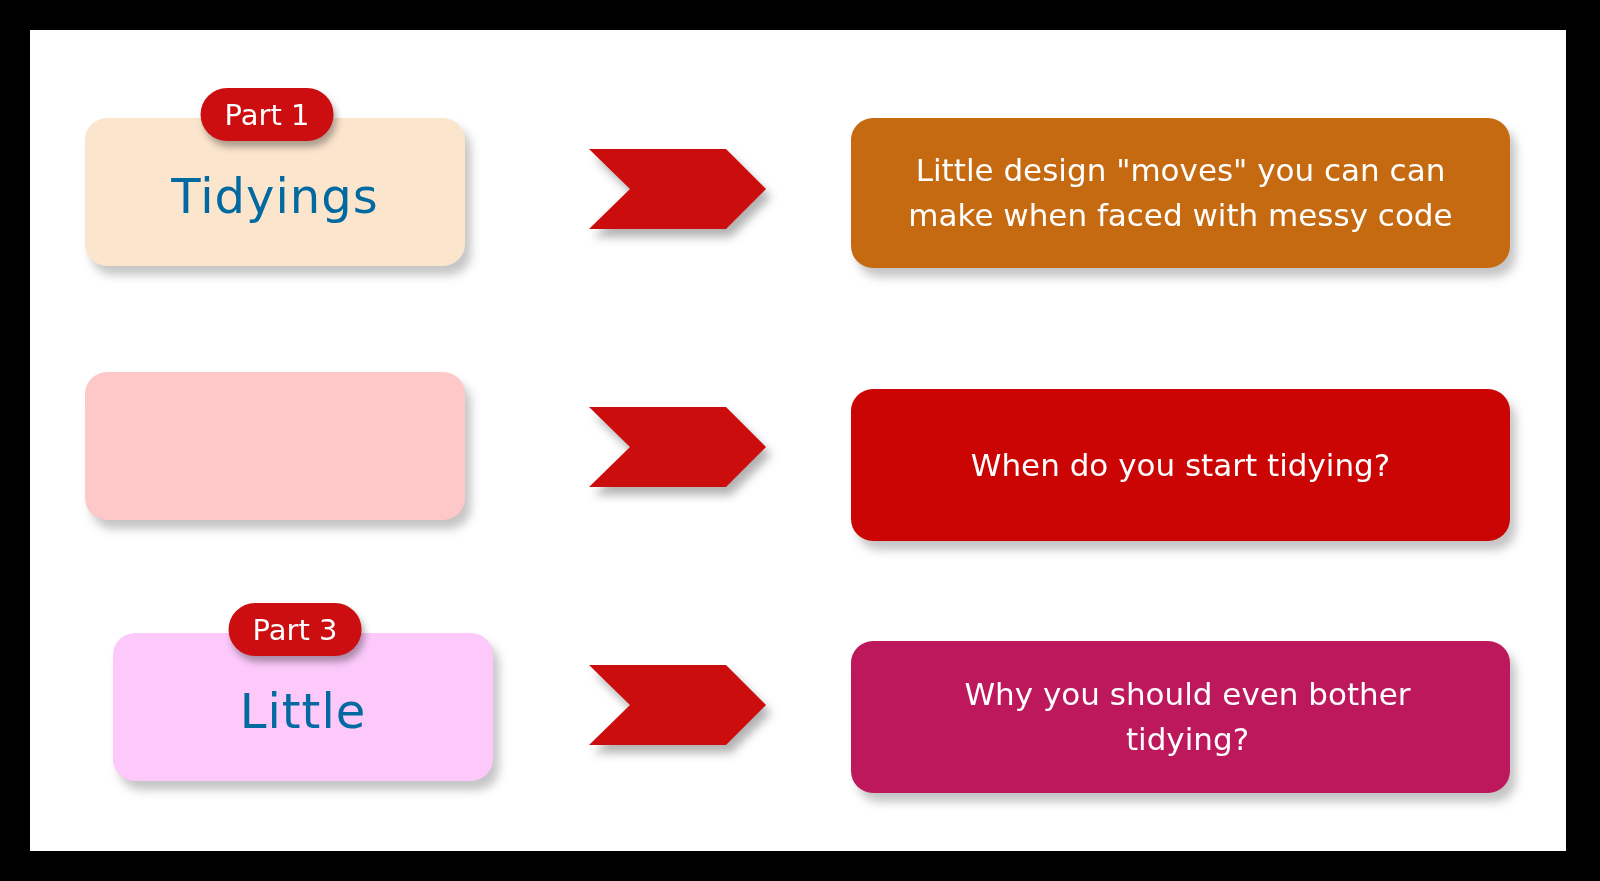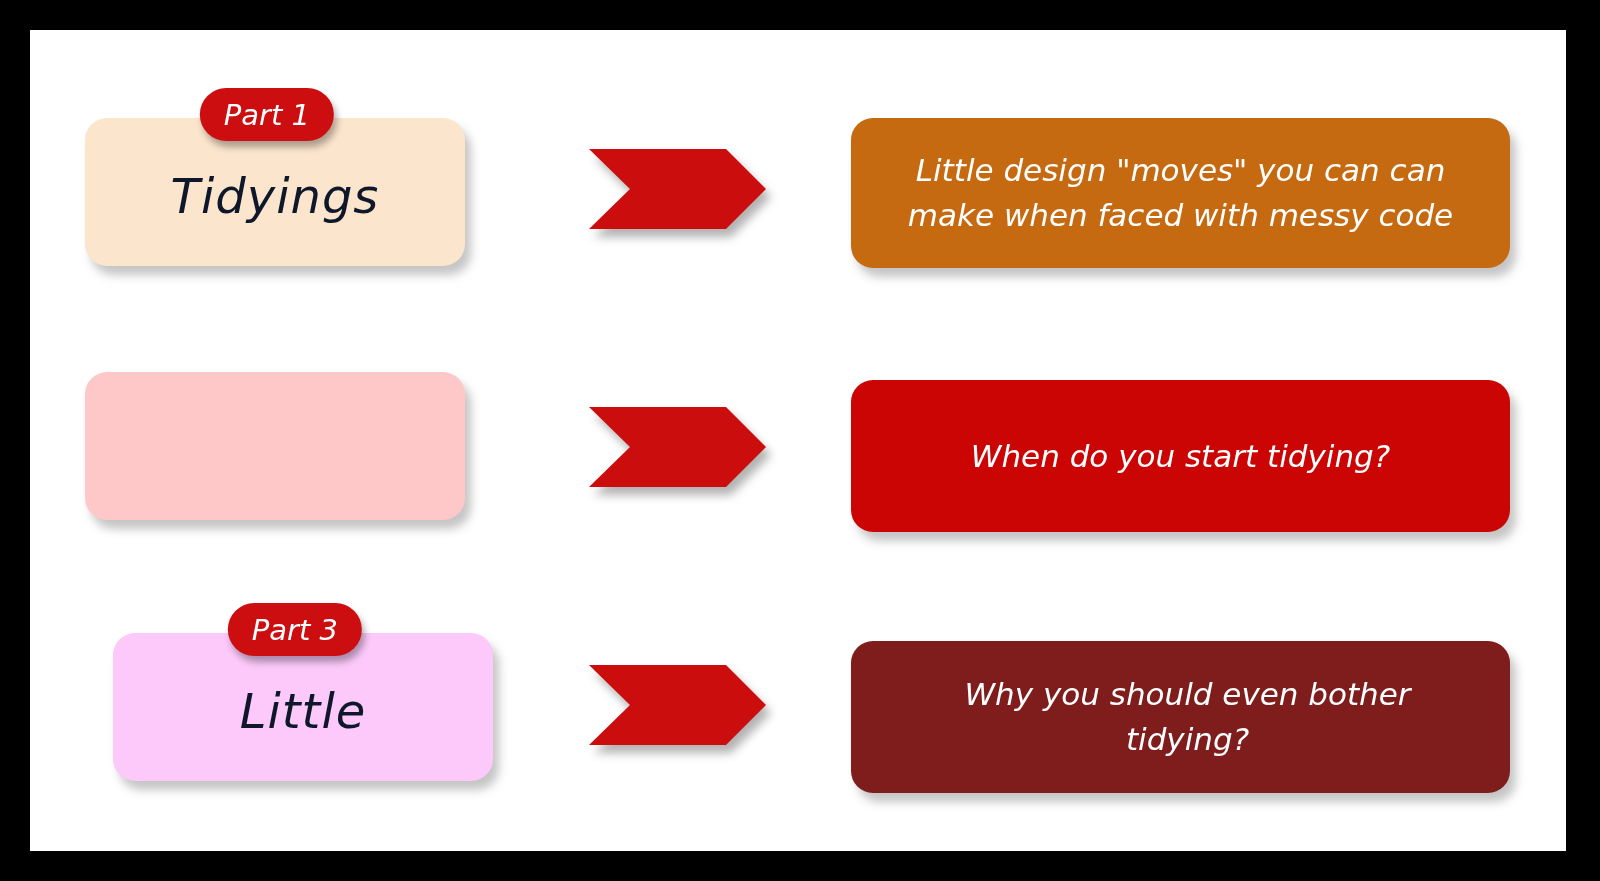--- a/index.html
+++ b/index.html
@@ -7,21 +7,20 @@
   body {
     background: #000000;
     font-family: "DejaVu Sans", "Liberation Sans", sans-serif;
     overflow: hidden;
   }
   .canvas {
     position: relative;
     width: 1600px;
     height: 881px;
     background: #000000;
-    font-style: italic;
   }
   .panel {
     position: absolute;
     left: 30px; top: 30px;
     width: 1536px; height: 821px;
     background: #ffffff;
   }
 
   
   .topic-box {
@@ -35,21 +34,21 @@
     align-items: center;
     justify-content: center;
   }
   .row1 .topic-box { top: 88px; }    
   .row2 .topic-box { top: 342px; }   
   .row3 .topic-box { top: 603px; }   
 
   .topic-label {
     font-size: 48px;
     letter-spacing: 1px;
-    color: #0f172a;
+    color: #0369a1;
     padding-top: 8px;
   }
 
   .part-badge {
     position: absolute;
     top: -30px;
     left: 50%;
     transform: translateX(-56%);
     height: 53px;
     min-width: 130px;
@@ -86,21 +85,21 @@
     align-items: center;
     justify-content: center;
     text-align: center;
     color: #ffffff;
     font-size: 31px;
     line-height: 1.45;
     white-space: pre-line;
     padding: 0 18px;
   }
   .row1 .desc-box { top: 88px;  height: 150px; }  
-  .row2 .desc-box { top: 350px; height: 152px; }  
+  .row2 .desc-box { top: 359px; height: 152px; }  
   .row3 .desc-box { top: 611px; height: 152px; }  
 </style>
 </head>
 <body>
 
 <div class="canvas">
   <div class="panel">
 
     <section class="row1">
       <div class="topic-box" style="background-color: rgb(252, 229, 205);">
@@ -132,20 +131,20 @@
     <section class="row3">
       <div class="topic-box" style="background-color: rgb(252, 201, 250); margin-left: 28px;">
         <div class="part-badge" style="background-color: rgb(205, 14, 16);">
           <span>Part 3</span>
         </div>
         <div class="topic-label">Little</div>
       </div>
       <svg class="arrow" viewBox="0 0 177 80" preserveAspectRatio="none">
         <polygon points="0,0 137,0 177,40 137,80 0,80 41,40" style="fill: rgb(204, 13, 13);"></polygon>
       </svg>
-      <div class="desc-box" style="background-color: #7f1d1d; padding-left: 32px;">
+      <div class="desc-box" style="background-color: #be185d; padding-left: 32px;">
         <span>Why you should even bother
 tidying?</span>
       </div>
     </section>
 
   </div>
 </div>
 
 </body></html>

